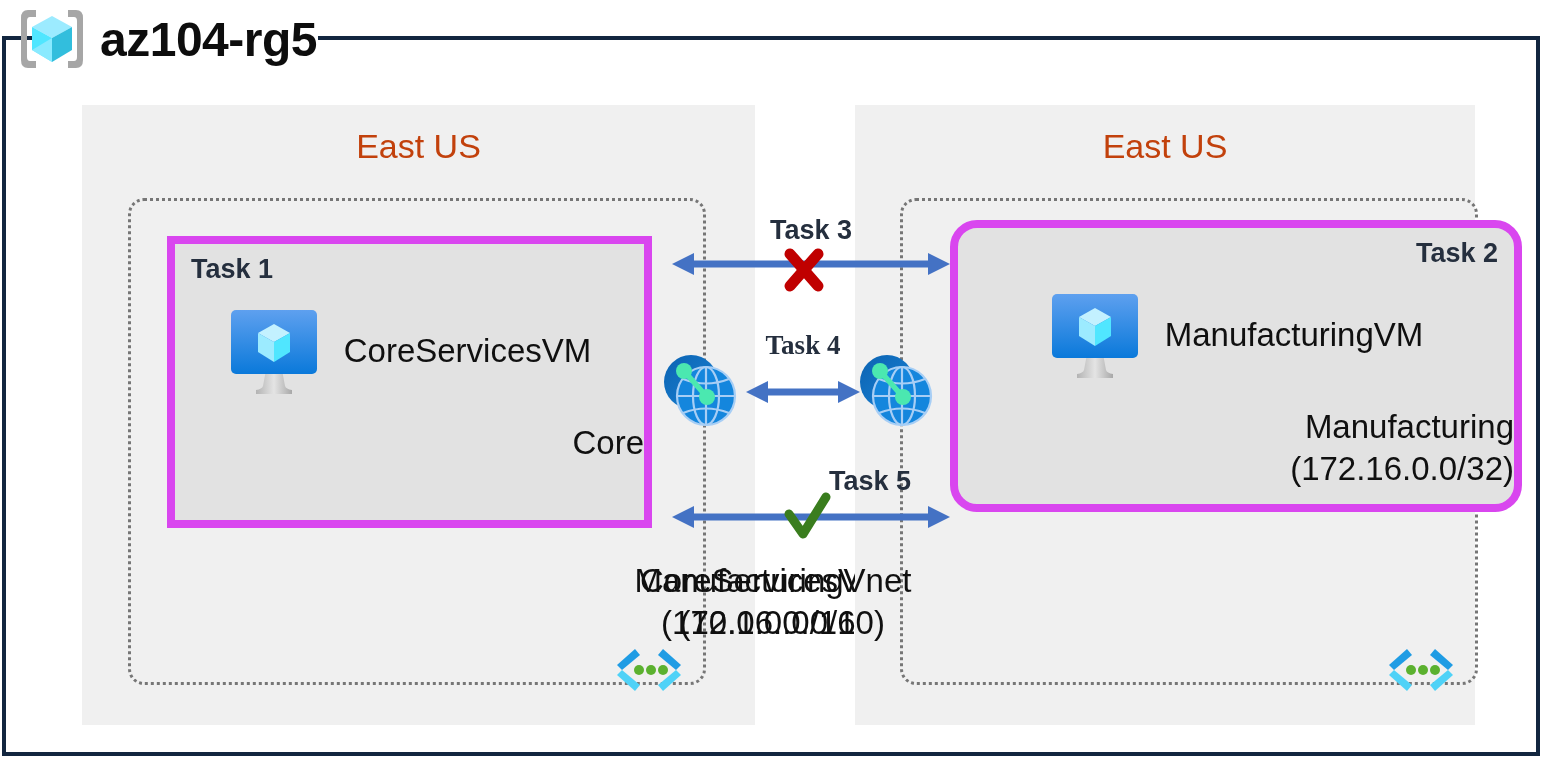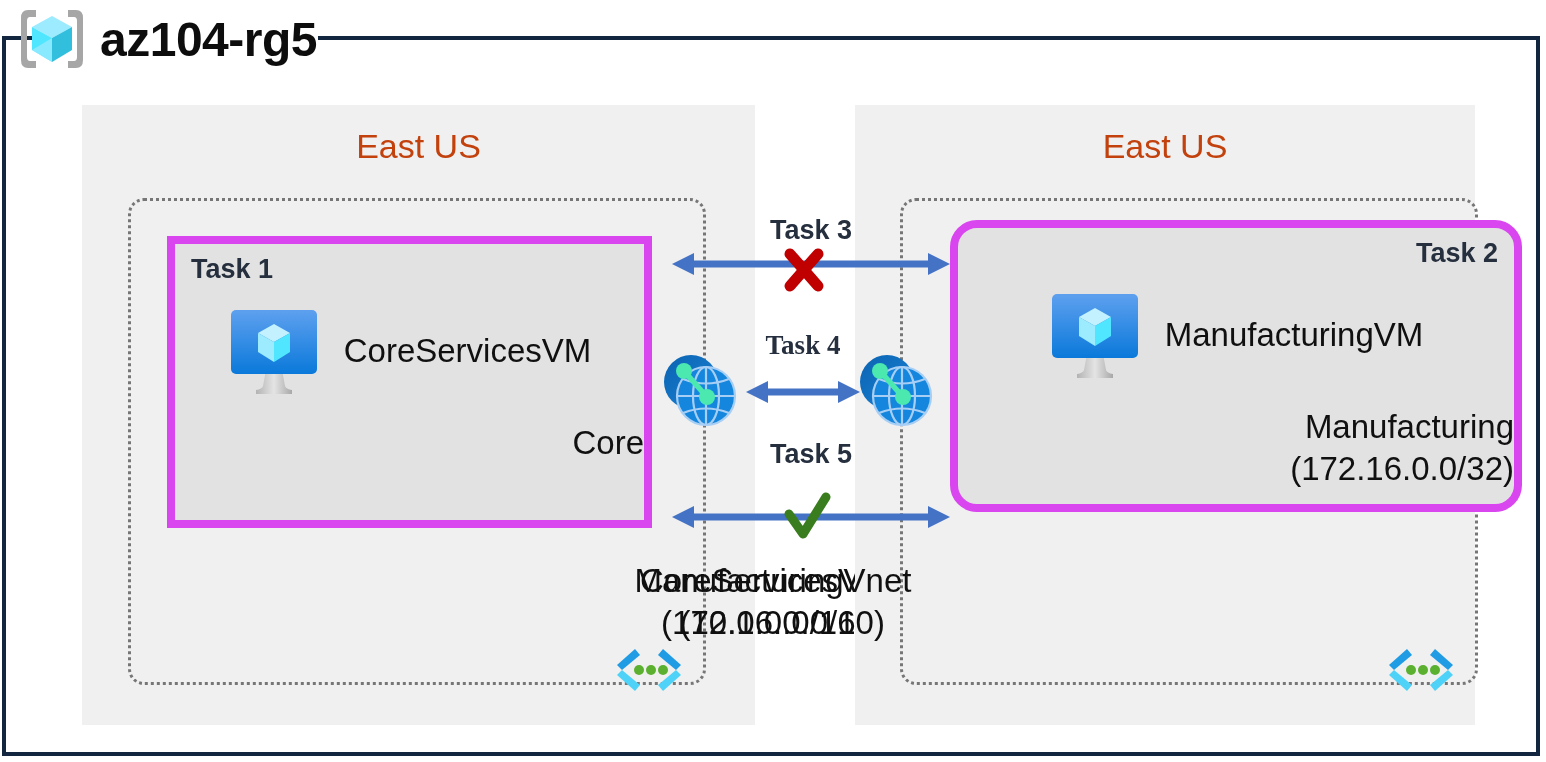--- a/index.html
+++ b/index.html
@@ -408,15 +408,15 @@
       <polygon points="672,517 694,506 694,528" fill="#4472C4"></polygon>
       <polygon points="950,517 928,506 928,528" fill="#4472C4"></polygon>
       <g>
         <path d="M789 514 L803 534 L826 497" stroke="#3A7D1E" stroke-width="9" fill="none" stroke-linecap="round" stroke-linejoin="round"></path>
       </g>
     </g>
   </svg>
 
   <div class="conn-label" style="left:711px; top:215px; width:200px;">Task 3</div>
   <div class="conn-label" style="left:703px; top:330px; width:200px;font-family:Liberation Serif, serif;">Task 4</div>
-  <div class="conn-label" style="left:711px; top:439px; width:200px;">Task 5</div>
+  <div class="conn-label" style="left:711px; top:466px; width:200px;text-align:right;">Task 5</div>
 
 </div>
 
 </body></html>

